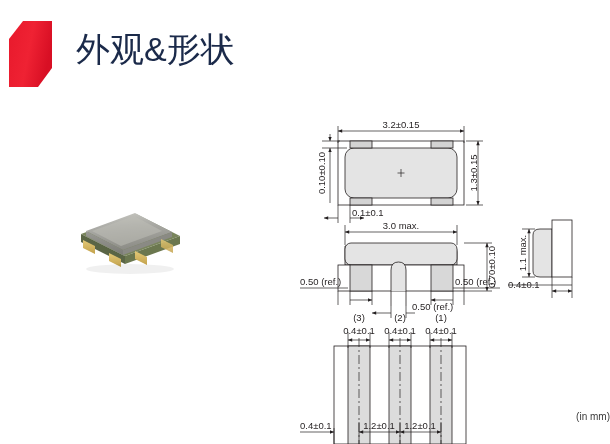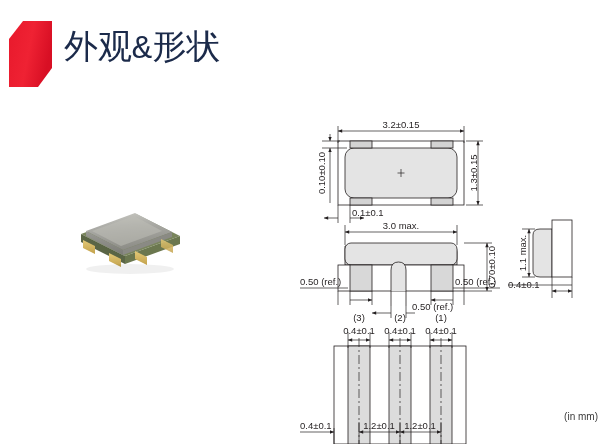--- a/index.html
+++ b/index.html
@@ -26,27 +26,27 @@
   }
   #logo-mark {
     position: absolute;
     left: 9px;
     top: 21px;
     width: 44px;
     height: 66px;
   }
   #page-title {
     position: absolute;
-    left: 64px;
+    left: 76px;
     top: 27px;
     font-size: 34px;
     line-height: 44px;
     letter-spacing: 0px;
     color: #1b2a4a;
-    font-family: Liberation Mono, monospace;
+    font-family: Liberation Sans, sans-serif;
     white-space: nowrap;
   }
 
   
   #product-photo {
     position: absolute;
     left: 62px;
     top: 198px;
     width: 132px;
     height: 84px;
@@ -58,21 +58,21 @@
     left: 300px;
     top: 110px;
     width: 310px;
     height: 334px;
   }
   #drawing-sheet svg {
     display: block;
   }
   .unit-note {
     position: absolute;
-    right: 12px;
+    right: 0;
     bottom: 22px;
     font-size: 10px;
     color: #3a3a3a;
     white-space: nowrap;
     margin-top: 32px;
   }
 </style>
 </head>
 <body>
 

